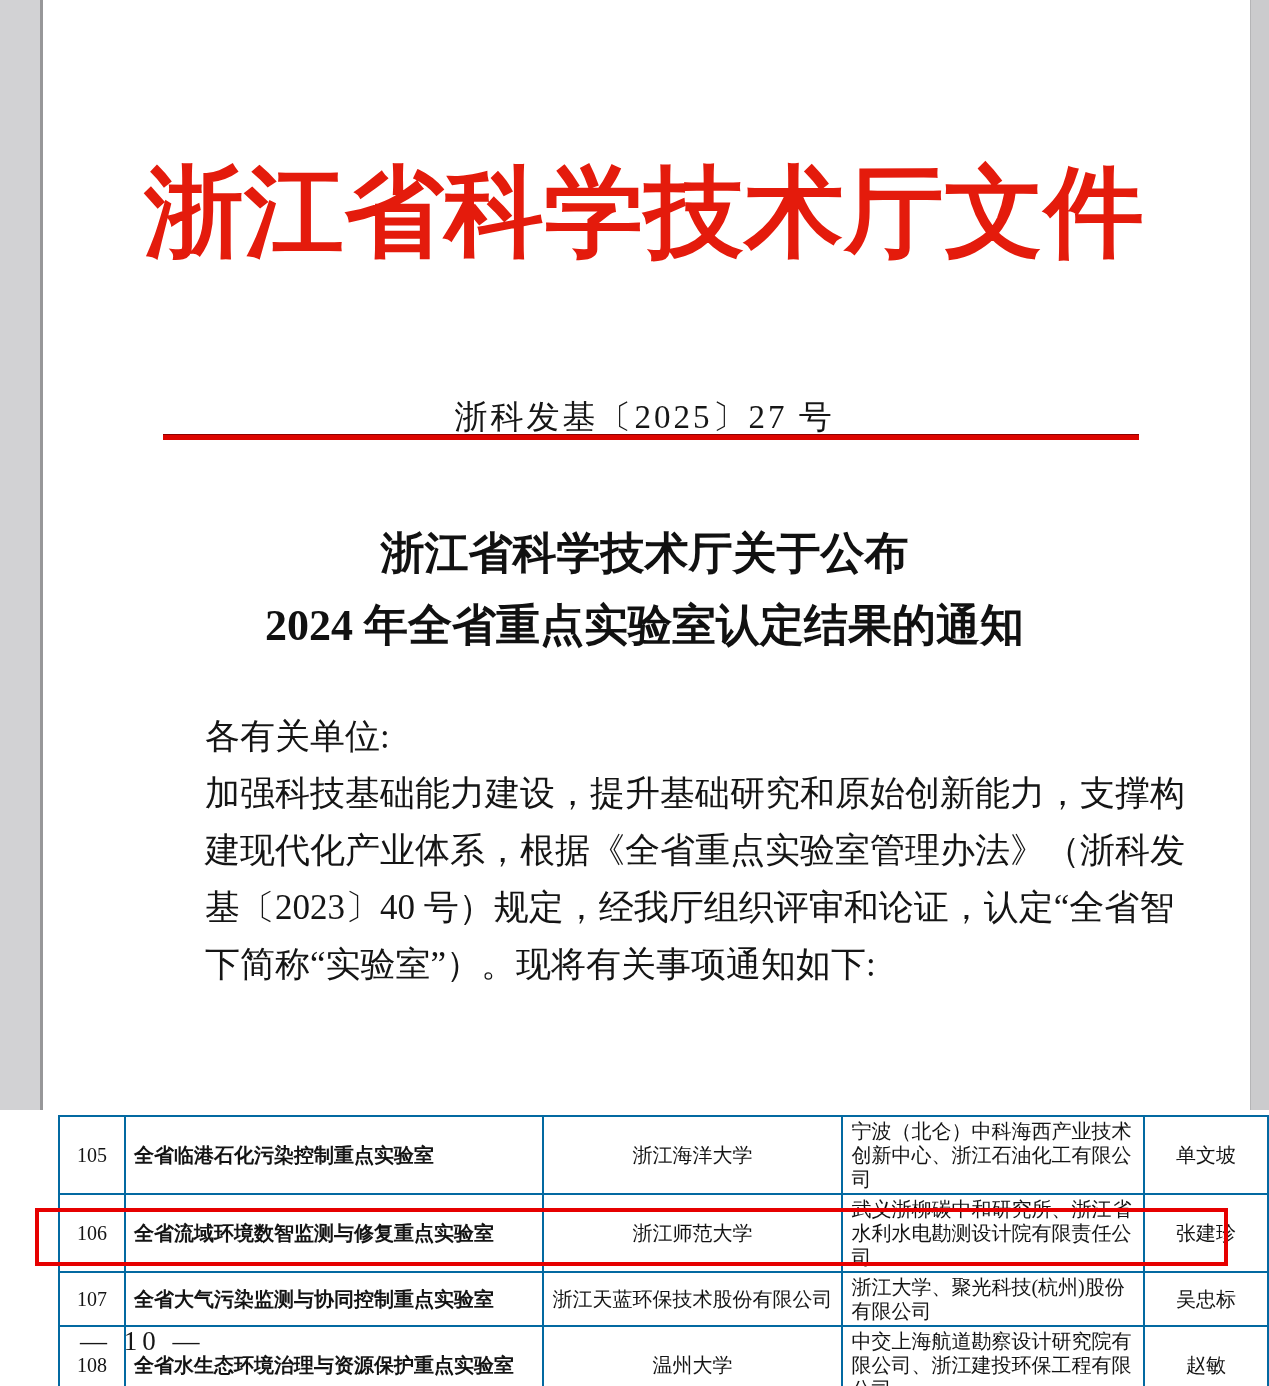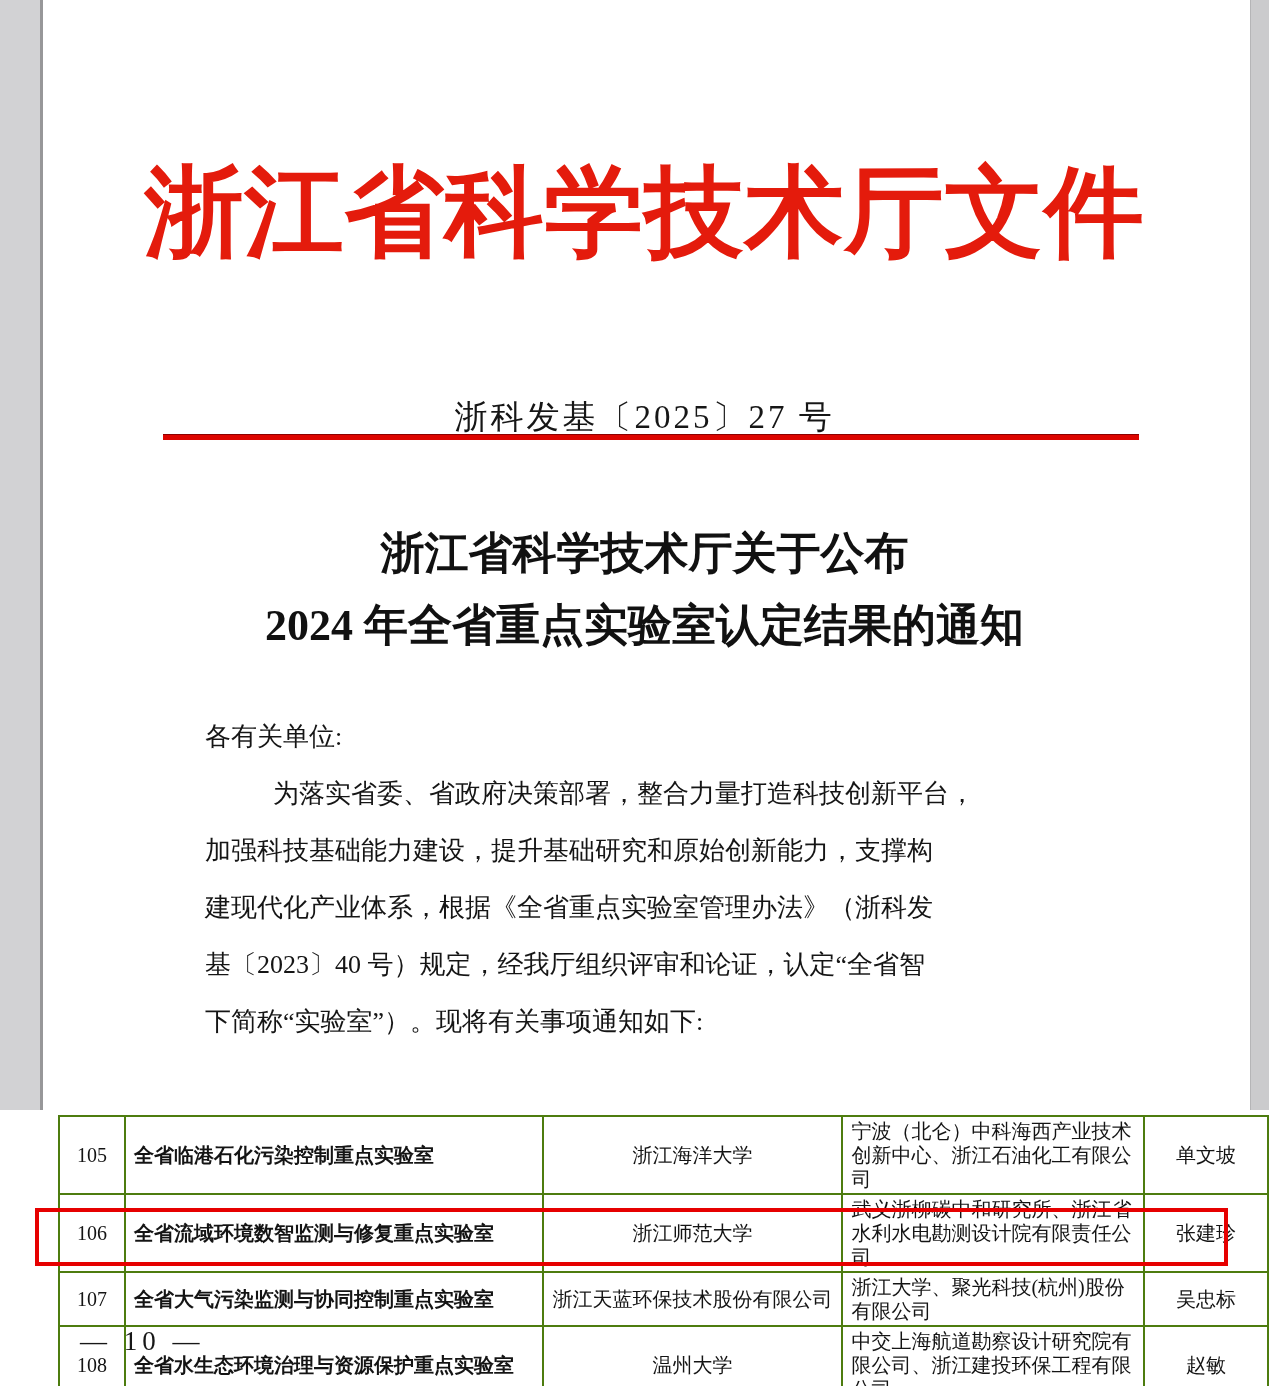--- a/index.html
+++ b/index.html
@@ -56,40 +56,40 @@
     font-size:44px;line-height:52px;font-weight:bold;
     color:#111;
     white-space:nowrap;
   }
   .heading-1{top:528px;}
   .heading-2{top:600px;}
 
   
   .body-block{
     position:absolute;left:205px;top:708px;width:950px;
-    font-size:26px;line-height:57px;
+    font-size:35px;line-height:57px;
     color:#151515;
   }
   .body-line{white-space:nowrap;}
   .indent-2em{padding-left:68px;}
 
   
   .table-section{
     position:absolute;left:0;top:1110px;width:1269px;height:276px;
     background:#ffffff;
   }
   table.labs{
     position:absolute;left:58px;top:5px;
     border-collapse:collapse;
     table-layout:fixed;
     font-size:20px;
     color:#141414;
   }
   table.labs td{
-    border:2px solid #4d7c0f;
+    border:2px solid #0369a1;
     padding:2px 8px;
     line-height:24px;
     vertical-align:middle;
     overflow:visible;
   }
   td.c-no{width:50px;text-align:center;white-space:nowrap;font-family:"Liberation Serif","DejaVu Serif",serif;}
   td.c-lab{width:402px;text-align:left;white-space:nowrap;padding-left:14px;font-weight:bold;}
   td.c-inst{width:282px;text-align:center;white-space:nowrap;padding-left:10px;}
   td.c-part{width:314px;text-align:left;line-break:anywhere;}
   td.c-person{width:111px;text-align:center;white-space:nowrap;}
@@ -124,21 +124,20 @@
 
   <div class="doc-number">浙科发基〔2025〕27 号</div>
 
   <div class="red-rule"></div>
 
   <div class="notice-heading heading-1">浙江省科学技术厅关于公布</div>
   <div class="notice-heading heading-2">2024 年全省重点实验室认定结果的通知</div>
 
   <div class="body-block">
     <div class="body-line">各有关单位:</div>
-    <div class="body-line indent-2em">为落实省委、省政府决策部署，整合力量打造科技创新平台，</div>
     <div class="body-line">加强科技基础能力建设，提升基础研究和原始创新能力，支撑构</div>
     <div class="body-line">建现代化产业体系，根据《全省重点实验室管理办法》（浙科发</div>
     <div class="body-line">基〔2023〕40 号）规定，经我厅组织评审和论证，认定“全省智</div>
     <div class="body-line">下简称“实验室”）。现将有关事项通知如下:</div>
   </div>
 
   <div class="table-section">
     <table class="labs">
       <tbody>
         <tr class="r-105">

